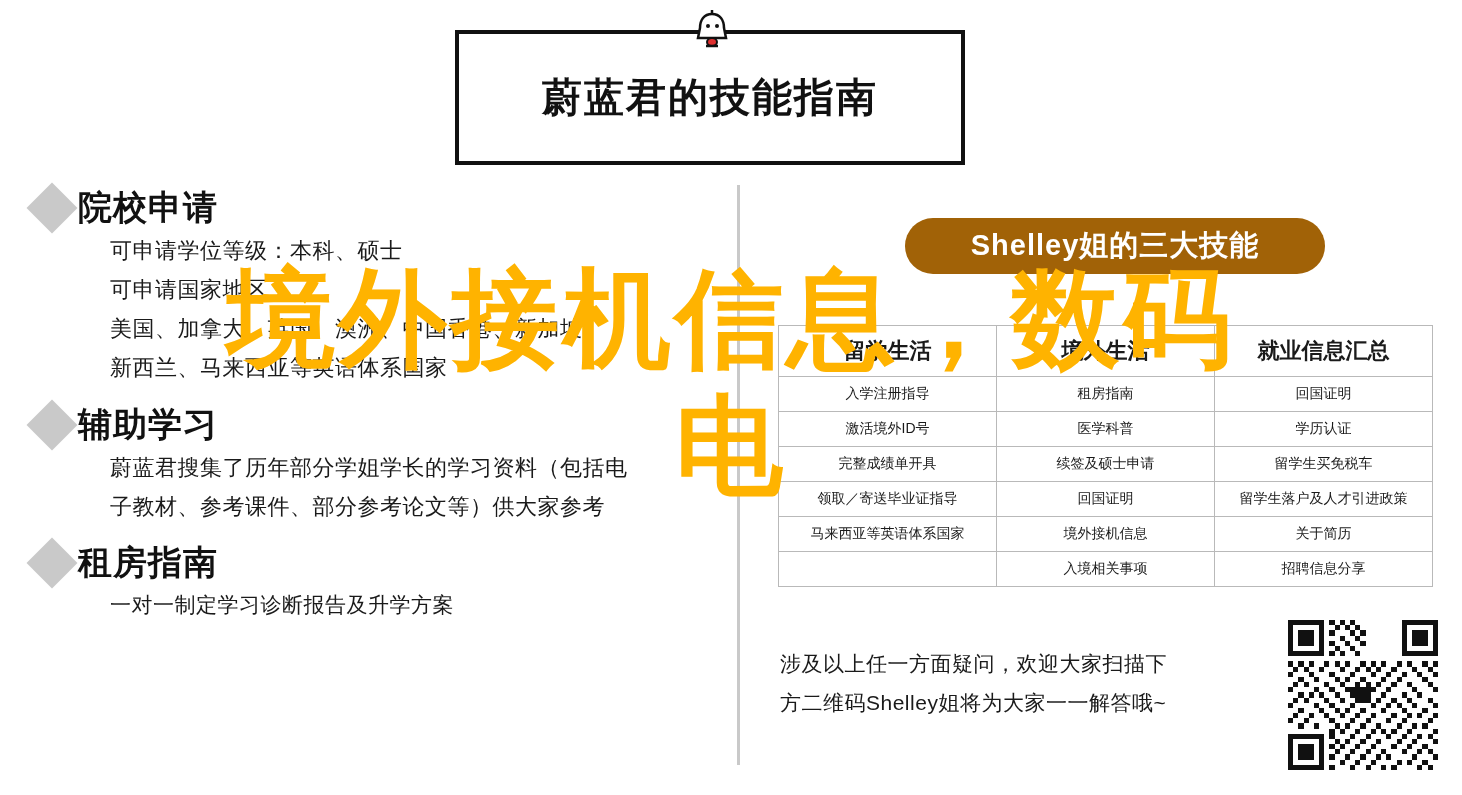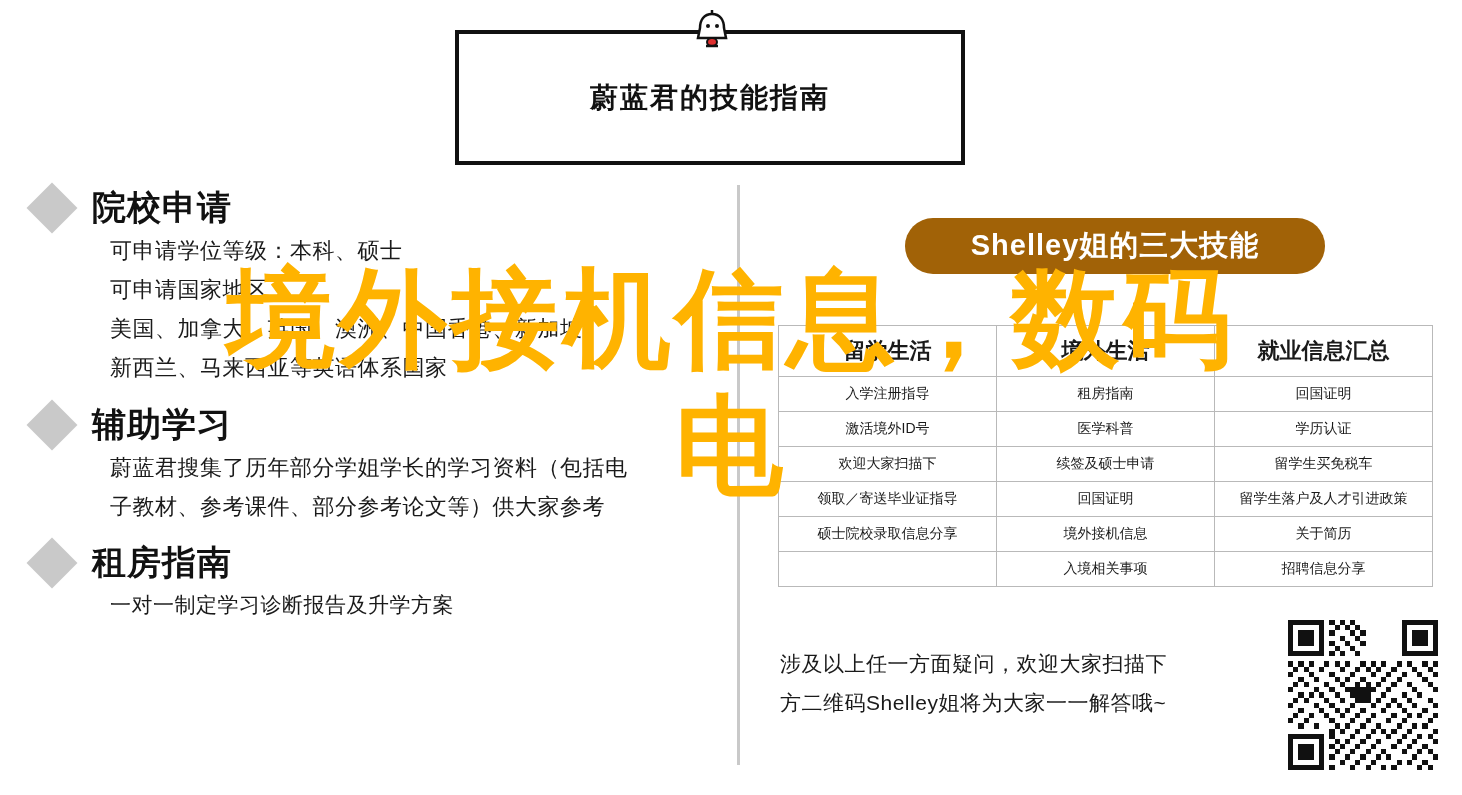--- a/index.html
+++ b/index.html
@@ -23,21 +23,21 @@
     top: 30px;
     width: 510px;
     height: 135px;
     border: 4px solid #111;
     box-sizing: border-box;
     display: flex;
     align-items: center;
     justify-content: center;
   }
   .title-text {
-    font-size: 28px;
+    font-size: 40px;
     font-weight: bold;
     letter-spacing: 2px;
     color: #111;
   }
   .bell-icon {
     position: absolute;
     left: 686px;
     top: 8px;
     width: 52px;
     height: 46px;
@@ -49,21 +49,21 @@
     left: 28px;
     top: 185px;
     width: 700px;
   }
   .section {
     margin-bottom: 14px;
   }
   .sec-head {
     display: flex;
     align-items: center;
-    gap: 22px;
+    gap: 8px;
   }
   .diamond {
     width: 36px;
     height: 36px;
     background: #c9c9c9;
     transform: rotate(45deg);
     flex: 0 0 auto;
     margin-left: 6px;
   }
   .sec-title {
@@ -240,31 +240,31 @@
     <td>入学注册指导</td>
     <td>租房指南</td>
     <td>回国证明</td>
   </tr>
   <tr>
     <td>激活境外ID号</td>
     <td>医学科普</td>
     <td>学历认证</td>
   </tr>
   <tr>
-    <td>欢迎大家扫描下</td>
+    <td>完整成绩单开具</td>
     <td>续签及硕士申请</td>
     <td>留学生买免税车</td>
   </tr>
   <tr>
     <td>领取／寄送毕业证指导</td>
     <td>回国证明</td>
     <td>留学生落户及人才引进政策</td>
   </tr>
   <tr>
-    <td>硕士院校录取信息分享</td>
+    <td>马来西亚等英语体系国家</td>
     <td>境外接机信息</td>
     <td>关于简历</td>
   </tr>
   <tr>
     <td></td>
     <td>入境相关事项</td>
     <td>招聘信息分享</td>
   </tr>
 </tbody>
   </table>

